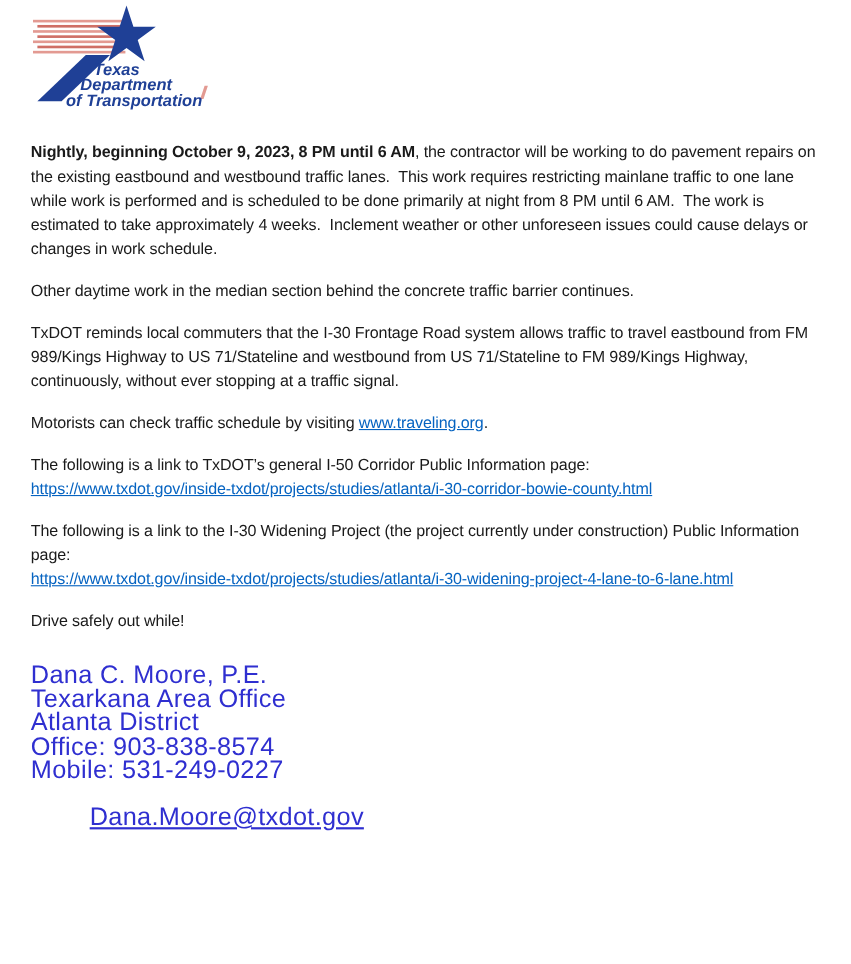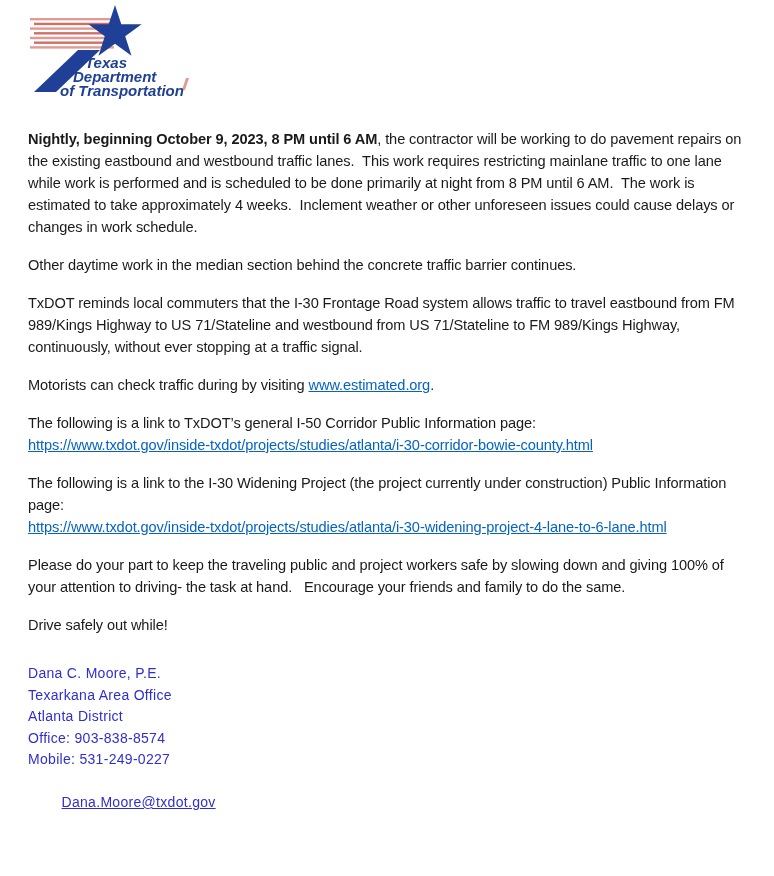--- a/index.html
+++ b/index.html
@@ -49,21 +49,21 @@
   .para a{
     color:var(--link-color);
     text-decoration:underline;
     word-break:normal;
     overflow-wrap:break-word;
   }
   .signature{
     margin-top:27px;
     font-family:cursive, sans-serif;
     color:var(--sig-color);
-    font-size:14px;
+    font-size:23px;
     line-height:21.5px;
     letter-spacing:0.3px;
   }
   .sig-line{white-space:pre;}
   .sig-line a{
     color:var(--sig-color);
     text-decoration:underline;
     text-align:center;
   }
 </style>
@@ -97,24 +97,23 @@
       <text class="logo-text" x="47" y="78" font-size="15" fill="#1f4096">Department</text>
       <text class="logo-text" x="34" y="92" font-size="15" fill="#1f4096">of Transportation</text>
     </svg>
   </div>
 
   <div class="content">
     <div id="paragraphs">
         <p class="para"><strong>Nightly, beginning October 9, 2023, 8 PM until 6 AM</strong><span>, the contractor will be working to do pavement repairs on the existing eastbound and westbound traffic lanes.  This work requires restricting mainlane traffic to one lane while work is performed and is scheduled to be done primarily at night from 8 PM until 6 AM.  The work is estimated to take approximately 4 weeks.  Inclement weather or other unforeseen issues could cause delays or changes in work schedule.</span></p>
         <p class="para"><span>Other daytime work in the median section behind the concrete traffic barrier continues.</span></p>
         <p class="para"><span>TxDOT reminds local commuters that the I-30 Frontage Road system allows traffic to travel eastbound from FM 989/Kings Highway to US 71/Stateline and westbound from US 71/Stateline to FM 989/Kings Highway, continuously, without ever stopping at a traffic signal.</span></p>
-        <p class="para"><span>Motorists can check traffic during by visiting </span><a href="#">www.estimated.org</a><span>.</span></p>
+        <p class="para"><span>Motorists can check traffic schedule by visiting </span><a href="#">www.traveling.org</a><span>.</span></p>
         <p class="para"><span>The following is a link to TxDOT’s general I-50 Corridor Public Information page:</span><br><a href="#">https://www.txdot.gov/inside-txdot/projects/studies/atlanta/i-30-corridor-bowie-county.html</a></p>
         <p class="para"><span>The following is a link to the I-30 Widening Project (the project currently under construction) Public Information page:</span><br><a href="#">https://www.txdot.gov/inside-txdot/projects/studies/atlanta/i-30-widening-project-4-lane-to-6-lane.html</a></p>
-        <p class="para"><span>Please do your part to keep the traveling public and project workers safe by slowing down and giving 100% of your attention to driving- the task at hand.   Encourage your friends and family to do the same.</span></p>
         <p class="para"><span>Drive safely out while!</span></p>
       </div>
 
     <div class="signature">
       <div class="sig-line">Dana C. Moore, P.E.</div>
       <div class="sig-line">Texarkana Area Office</div>
       <div class="sig-line">Atlanta District</div>
       <div class="sig-line">Office: 903-838-8574</div>
       <div class="sig-line">Mobile: 531-249-0227</div>
       <div class="sig-line">

